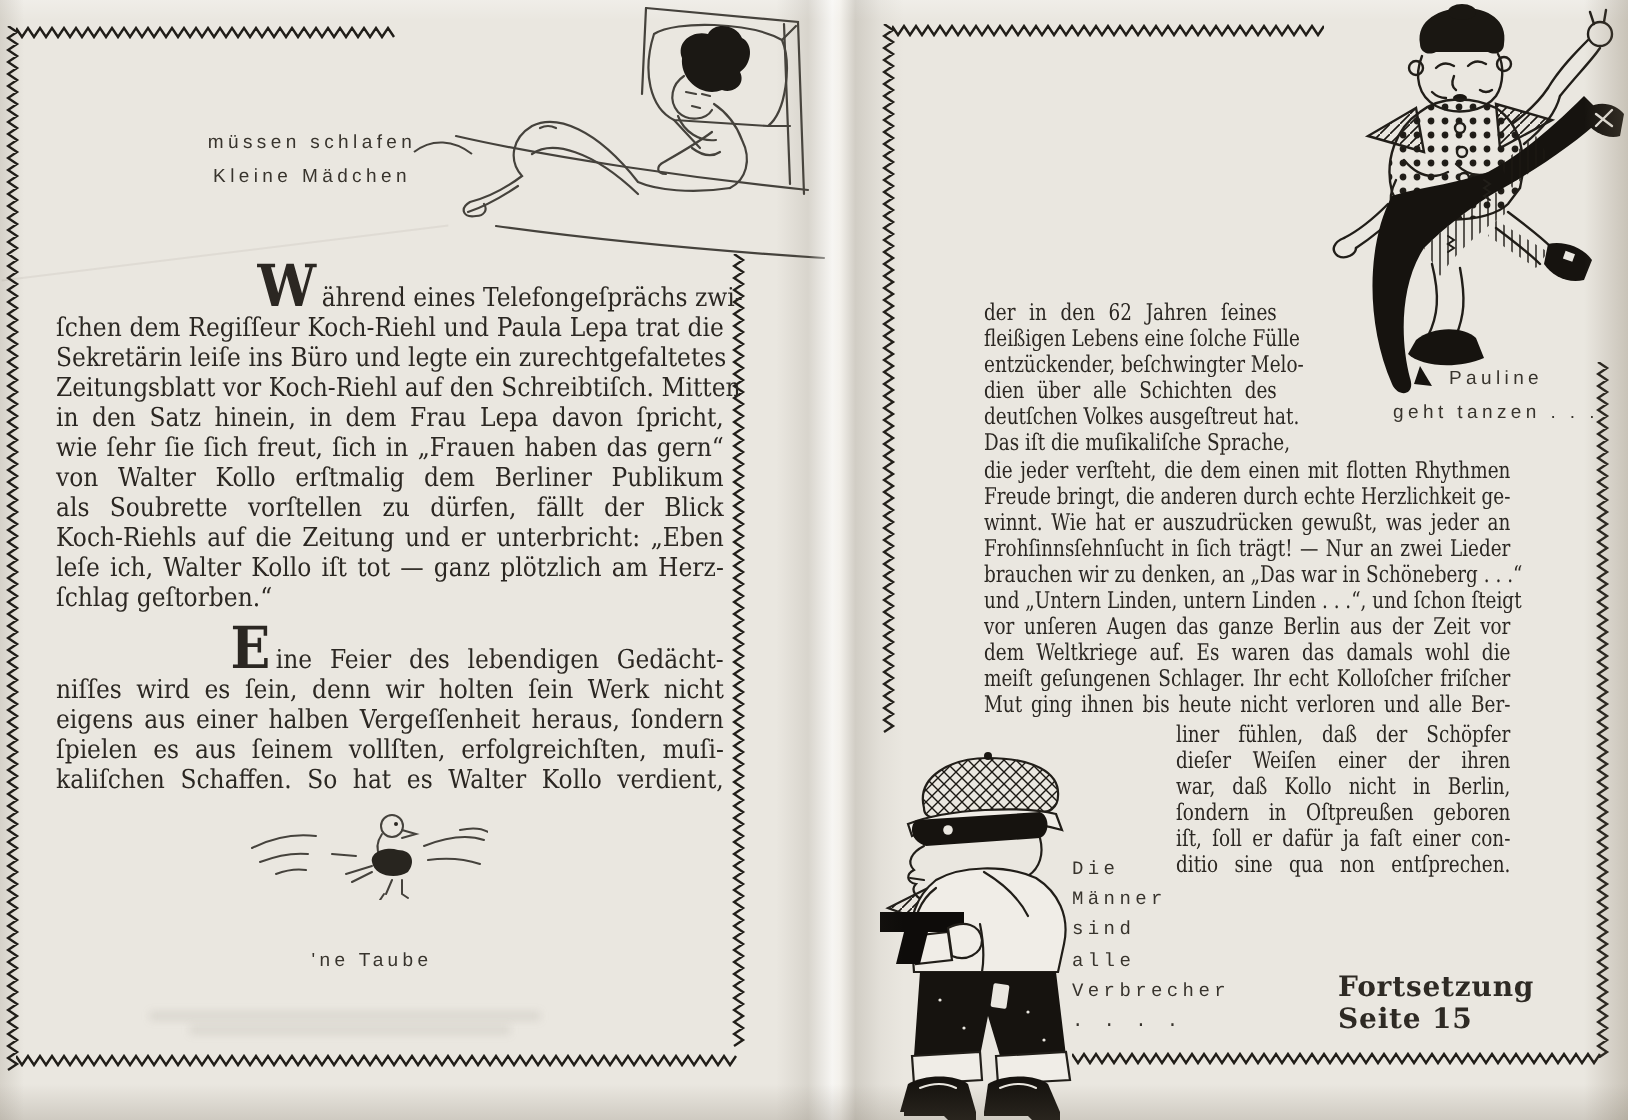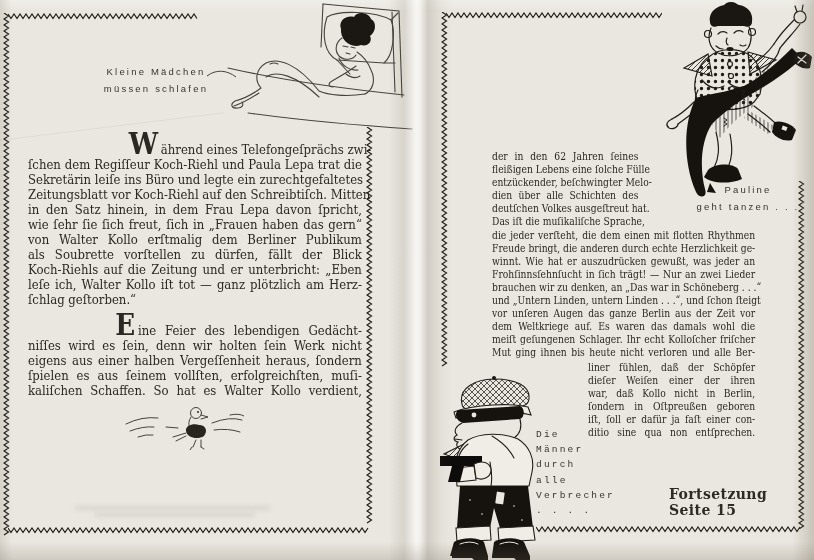--- a/index.html
+++ b/index.html
@@ -59,22 +59,22 @@
       <polyline points="1,0 5.5,3 1,6 5.5,9 1,12 5.5,15 1,18 5.5,21 1,24 5.5,27 1,30 5.5,33 1,36 5.5,39 1,42 5.5,45 1,48 5.5,51 1,54 5.5,57 1,60 5.5,63 1,66 5.5,69 1,72 5.5,75 1,78 5.5,81 1,84 5.5,87 1,90 5.5,93 1,96 5.5,99 1,102 5.5,105 1,108 5.5,111 1,114 5.5,117 1,120 5.5,123 1,126 5.5,129 1,132 5.5,135 1,138 5.5,141 1,144 5.5,147 1,150 5.5,153 1,156 5.5,159 1,162 5.5,165 1,168 5.5,171 1,174 5.5,177 1,180 5.5,183 1,186 5.5,189 1,192 5.5,195 1,198 5.5,201 1,204 5.5,207 1,210 5.5,213 1,216 5.5,219 1,222 5.5,225 1,228 5.5,231 1,234 5.5,237 1,240 5.5,243 1,246 5.5,249 1,252 5.5,255 1,258 5.5,261 1,264 5.5,267 1,270 5.5,273 1,276 5.5,279 1,282 5.5,285 1,288 5.5,291 1,294 5.5,297 1,300 5.5,303 1,306 5.5,309 1,312 5.5,315 1,318 5.5,321 1,324 5.5,327 1,330 5.5,333 1,336 5.5,339 1,342 5.5,345 1,348 5.5,351 1,354 5.5,357 1,360 5.5,363 1,366 5.5,369 1,372 5.5,375 1,378 5.5,381 1,384 5.5,387 1,390 5.5,393 1,396 5.5,399 1,402 5.5,405 1,408 5.5,411 1,414 5.5,417 1,420 5.5,423 1,426 5.5,429 1,432 5.5,435 1,438 5.5,441 1,444 5.5,447 1,450 5.5,453 1,456 5.5,459 1,462 5.5,465 1,468 5.5,471 1,474 5.5,477 1,480 5.5,483 1,486 5.5,489 1,492 5.5,495 1,498 5.5,501 1,504 5.5,507 1,510 5.5,513 1,516 5.5,519 1,522 " fill="none" stroke="#211e19" stroke-width="1.2"></polyline>
     </svg>
   <svg class="zig abs" style="left:366px;top:127px" width="7" height="398">
       <polyline points="1,0 5.5,3 1,6 5.5,9 1,12 5.5,15 1,18 5.5,21 1,24 5.5,27 1,30 5.5,33 1,36 5.5,39 1,42 5.5,45 1,48 5.5,51 1,54 5.5,57 1,60 5.5,63 1,66 5.5,69 1,72 5.5,75 1,78 5.5,81 1,84 5.5,87 1,90 5.5,93 1,96 5.5,99 1,102 5.5,105 1,108 5.5,111 1,114 5.5,117 1,120 5.5,123 1,126 5.5,129 1,132 5.5,135 1,138 5.5,141 1,144 5.5,147 1,150 5.5,153 1,156 5.5,159 1,162 5.5,165 1,168 5.5,171 1,174 5.5,177 1,180 5.5,183 1,186 5.5,189 1,192 5.5,195 1,198 5.5,201 1,204 5.5,207 1,210 5.5,213 1,216 5.5,219 1,222 5.5,225 1,228 5.5,231 1,234 5.5,237 1,240 5.5,243 1,246 5.5,249 1,252 5.5,255 1,258 5.5,261 1,264 5.5,267 1,270 5.5,273 1,276 5.5,279 1,282 5.5,285 1,288 5.5,291 1,294 5.5,297 1,300 5.5,303 1,306 5.5,309 1,312 5.5,315 1,318 5.5,321 1,324 5.5,327 1,330 5.5,333 1,336 5.5,339 1,342 5.5,345 1,348 5.5,351 1,354 5.5,357 1,360 5.5,363 1,366 5.5,369 1,372 5.5,375 1,378 5.5,381 1,384 5.5,387 1,390 5.5,393 1,396 " fill="none" stroke="#211e19" stroke-width="1.2"></polyline>
     </svg>
   <svg class="zig abs" style="left:8px;top:527px" width="362" height="7">
       <polyline points="0,1 3,5.5 6,1 9,5.5 12,1 15,5.5 18,1 21,5.5 24,1 27,5.5 30,1 33,5.5 36,1 39,5.5 42,1 45,5.5 48,1 51,5.5 54,1 57,5.5 60,1 63,5.5 66,1 69,5.5 72,1 75,5.5 78,1 81,5.5 84,1 87,5.5 90,1 93,5.5 96,1 99,5.5 102,1 105,5.5 108,1 111,5.5 114,1 117,5.5 120,1 123,5.5 126,1 129,5.5 132,1 135,5.5 138,1 141,5.5 144,1 147,5.5 150,1 153,5.5 156,1 159,5.5 162,1 165,5.5 168,1 171,5.5 174,1 177,5.5 180,1 183,5.5 186,1 189,5.5 192,1 195,5.5 198,1 201,5.5 204,1 207,5.5 210,1 213,5.5 216,1 219,5.5 222,1 225,5.5 228,1 231,5.5 234,1 237,5.5 240,1 243,5.5 246,1 249,5.5 252,1 255,5.5 258,1 261,5.5 264,1 267,5.5 270,1 273,5.5 276,1 279,5.5 282,1 285,5.5 288,1 291,5.5 294,1 297,5.5 300,1 303,5.5 306,1 309,5.5 312,1 315,5.5 318,1 321,5.5 324,1 327,5.5 330,1 333,5.5 336,1 339,5.5 342,1 345,5.5 348,1 351,5.5 354,1 357,5.5 360,1 " fill="none" stroke="#211e19" stroke-width="1.2"></polyline>
     </svg>
 
   <div class="cap center" id="cap-klm" style="left:100px;top:64px;width:112px;">
+    <div>müssen schlafen</div>
     <div>Kleine Mädchen</div>
-    <div>müssen schlafen</div>
   </div>
   <svg class="abs" style="left:206px;top:66px" width="32" height="16" viewBox="0 0 32 16">
     <path d="M1,10 C10,3 21,4 30,11" fill="none" stroke="#45423c" stroke-width="1"></path>
   </svg>
 
   <svg class="abs" style="left:226px;top:0" width="188" height="140" viewBox="0 0 188 140" fill="none" stroke="#45423c" stroke-width="1.1" stroke-linecap="round">
     <g>
       <path d="M97,4 L173,11 L176,97"></path>
       <path d="M166,12 L169,92"></path>
       <path d="M97,4 L95,47"></path>
@@ -120,20 +120,21 @@
     <path d="M2,22 q16,-8 32,-6 M6,29 q13,-5 24,-4 M14,35 q8,-3 15,-2 M42,25 l12,1"></path>
     <circle cx="72" cy="11" r="5.5"></circle>
     <circle cx="74" cy="10" r="1" fill="#2b2722" stroke="none"></circle>
     <path d="M77,13 l7,2 -7,2 M67,15 q-4,6 -1,11"></path>
     <path d="M62,29 C61,24 69,21 75,23 C82,23 84,29 80,34 C74,38 63,36 62,29 Z" fill="#28251f" stroke="none"></path>
     <path d="M62,31 l-13,4 M62,34 l-10,5 M72,38 l-3,7 m-1,0 l-2,3 M77,38 l0,7 m0,0 l3,2"></path>
     <path d="M88,21 q18,-7 30,-3 M90,28 q14,-2 26,2 M106,13 q9,-2 14,1"></path>
   </svg>
 
   <div class="cap center" style="left:130px;top:473px;width:112px;">
+    <div>'ne Taube</div>
   </div>
 
   <svg class="zig abs" style="left:446px;top:12px" width="216" height="7">
       <polyline points="0,1 3,5.5 6,1 9,5.5 12,1 15,5.5 18,1 21,5.5 24,1 27,5.5 30,1 33,5.5 36,1 39,5.5 42,1 45,5.5 48,1 51,5.5 54,1 57,5.5 60,1 63,5.5 66,1 69,5.5 72,1 75,5.5 78,1 81,5.5 84,1 87,5.5 90,1 93,5.5 96,1 99,5.5 102,1 105,5.5 108,1 111,5.5 114,1 117,5.5 120,1 123,5.5 126,1 129,5.5 132,1 135,5.5 138,1 141,5.5 144,1 147,5.5 150,1 153,5.5 156,1 159,5.5 162,1 165,5.5 168,1 171,5.5 174,1 177,5.5 180,1 183,5.5 186,1 189,5.5 192,1 195,5.5 198,1 201,5.5 204,1 207,5.5 210,1 213,5.5 216,1 " fill="none" stroke="#211e19" stroke-width="1.2"></polyline>
     </svg>
   <svg class="zig abs" style="left:441px;top:12px" width="7" height="356">
       <polyline points="1,0 5.5,3 1,6 5.5,9 1,12 5.5,15 1,18 5.5,21 1,24 5.5,27 1,30 5.5,33 1,36 5.5,39 1,42 5.5,45 1,48 5.5,51 1,54 5.5,57 1,60 5.5,63 1,66 5.5,69 1,72 5.5,75 1,78 5.5,81 1,84 5.5,87 1,90 5.5,93 1,96 5.5,99 1,102 5.5,105 1,108 5.5,111 1,114 5.5,117 1,120 5.5,123 1,126 5.5,129 1,132 5.5,135 1,138 5.5,141 1,144 5.5,147 1,150 5.5,153 1,156 5.5,159 1,162 5.5,165 1,168 5.5,171 1,174 5.5,177 1,180 5.5,183 1,186 5.5,189 1,192 5.5,195 1,198 5.5,201 1,204 5.5,207 1,210 5.5,213 1,216 5.5,219 1,222 5.5,225 1,228 5.5,231 1,234 5.5,237 1,240 5.5,243 1,246 5.5,249 1,252 5.5,255 1,258 5.5,261 1,264 5.5,267 1,270 5.5,273 1,276 5.5,279 1,282 5.5,285 1,288 5.5,291 1,294 5.5,297 1,300 5.5,303 1,306 5.5,309 1,312 5.5,315 1,318 5.5,321 1,324 5.5,327 1,330 5.5,333 1,336 5.5,339 1,342 5.5,345 1,348 5.5,351 1,354 " fill="none" stroke="#211e19" stroke-width="1.2"></polyline>
     </svg>
   <svg class="zig abs" style="left:798px;top:181px" width="7" height="348">
       <polyline points="1,0 5.5,3 1,6 5.5,9 1,12 5.5,15 1,18 5.5,21 1,24 5.5,27 1,30 5.5,33 1,36 5.5,39 1,42 5.5,45 1,48 5.5,51 1,54 5.5,57 1,60 5.5,63 1,66 5.5,69 1,72 5.5,75 1,78 5.5,81 1,84 5.5,87 1,90 5.5,93 1,96 5.5,99 1,102 5.5,105 1,108 5.5,111 1,114 5.5,117 1,120 5.5,123 1,126 5.5,129 1,132 5.5,135 1,138 5.5,141 1,144 5.5,147 1,150 5.5,153 1,156 5.5,159 1,162 5.5,165 1,168 5.5,171 1,174 5.5,177 1,180 5.5,183 1,186 5.5,189 1,192 5.5,195 1,198 5.5,201 1,204 5.5,207 1,210 5.5,213 1,216 5.5,219 1,222 5.5,225 1,228 5.5,231 1,234 5.5,237 1,240 5.5,243 1,246 5.5,249 1,252 5.5,255 1,258 5.5,261 1,264 5.5,267 1,270 5.5,273 1,276 5.5,279 1,282 5.5,285 1,288 5.5,291 1,294 5.5,297 1,300 5.5,303 1,306 5.5,309 1,312 5.5,315 1,318 5.5,321 1,324 5.5,327 1,330 5.5,333 1,336 5.5,339 1,342 5.5,345 1,348 " fill="none" stroke="#211e19" stroke-width="1.2"></polyline>
@@ -290,21 +291,21 @@
       <path d="M18,168 C26,163 42,163 48,168 L52,182 L14,182 Z" fill="#16130f" stroke="none"></path>
       <path d="M58,168 C66,163 82,163 88,168 L94,182 L56,182 Z" fill="#16130f" stroke="none"></path>
       <path d="M16,182 h36 v4 h-14 l-2,-2 h-20 z M56,182 h38 v4 h-14 l-2,-2 h-22 z" fill="#16130f" stroke="none"></path>
       <path d="M24,170 q10,-4 18,0 M64,170 q10,-4 18,0" stroke="#eae7e0" stroke-width="1"></path>
     </g>
   </svg>
 
   <div class="cap" id="cap-robber" style="left:536px;top:427px;width:90px;">
     <div>Die</div>
     <div>Männer</div>
-    <div>durch</div>
+    <div>sind</div>
     <div>alle</div>
     <div>Verbrecher</div>
     <div>. . . .</div>
   </div>
 
   <div id="footer">Fortsetzung Seite 15</div>
 
   <div class="abs" id="gutter"></div>
   <div class="abs" id="edge-r"></div>
   <div class="abs" id="edge-b"></div>

